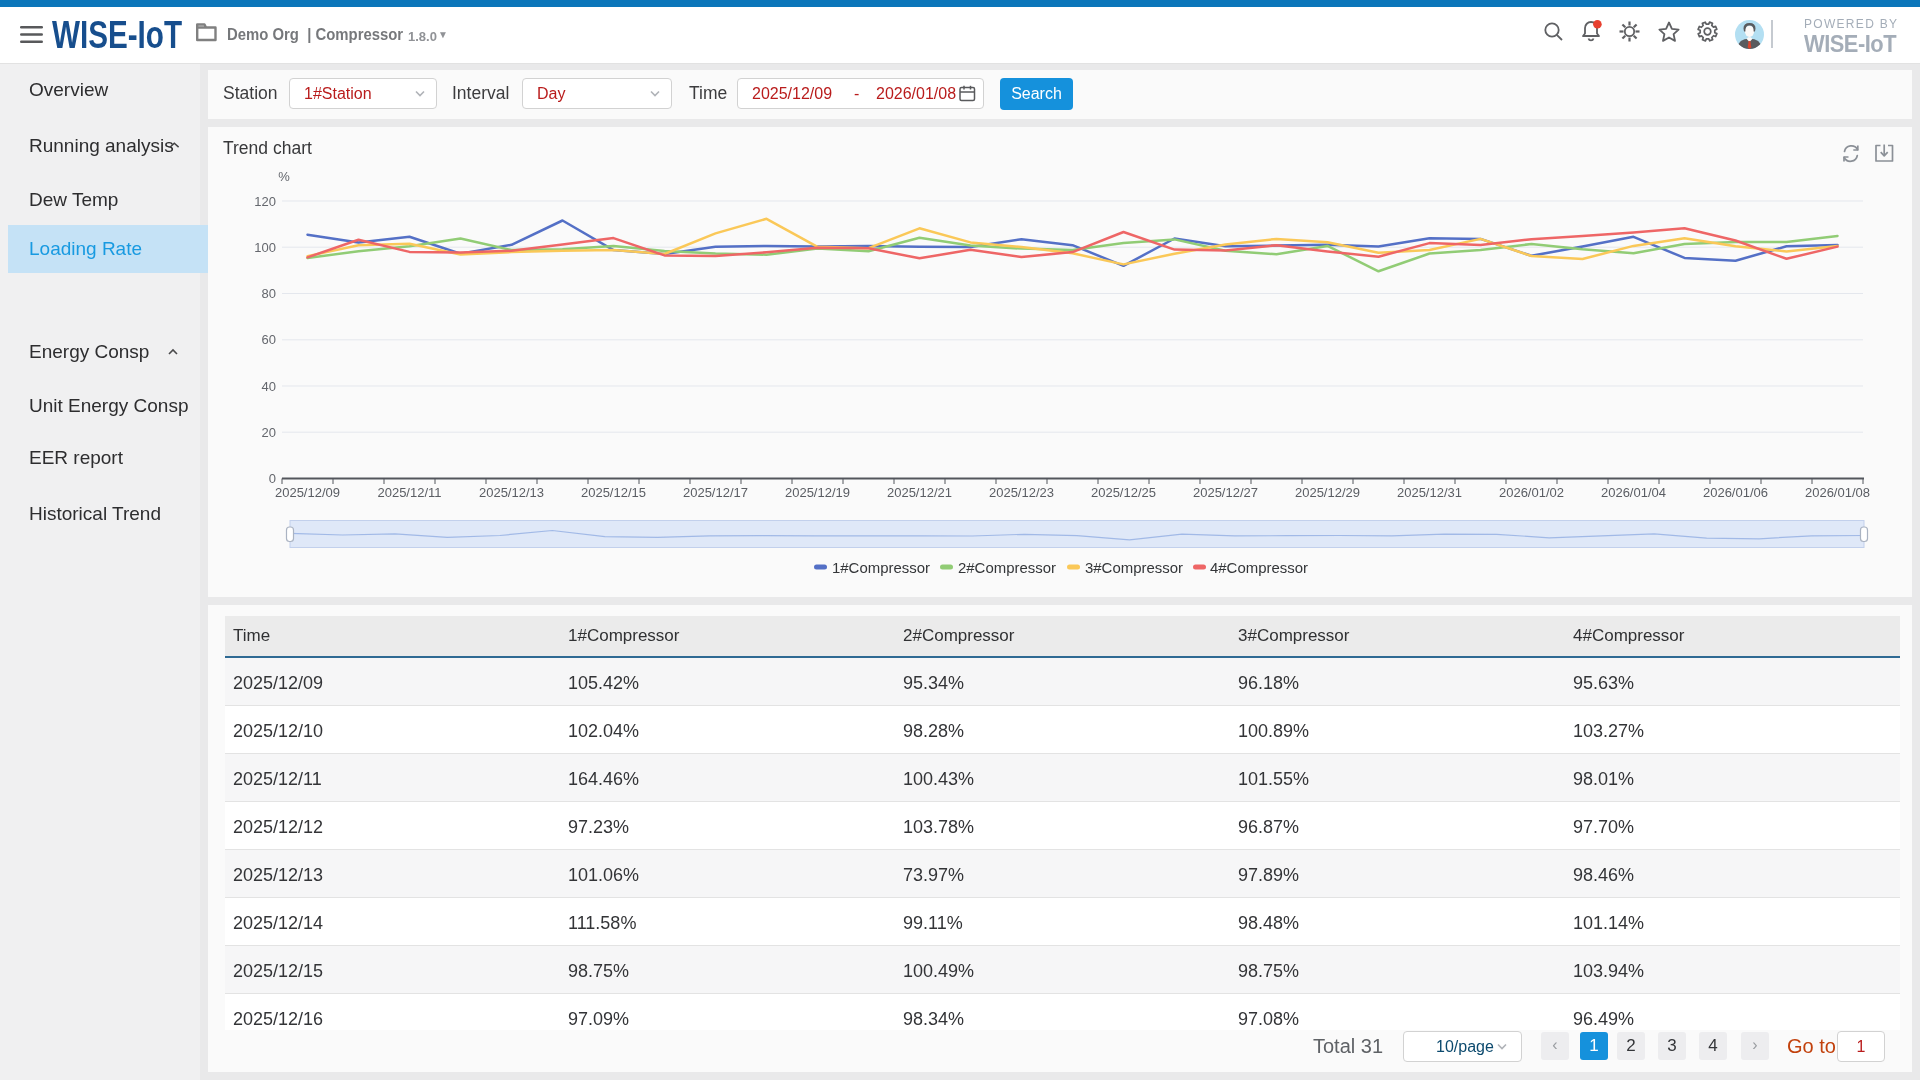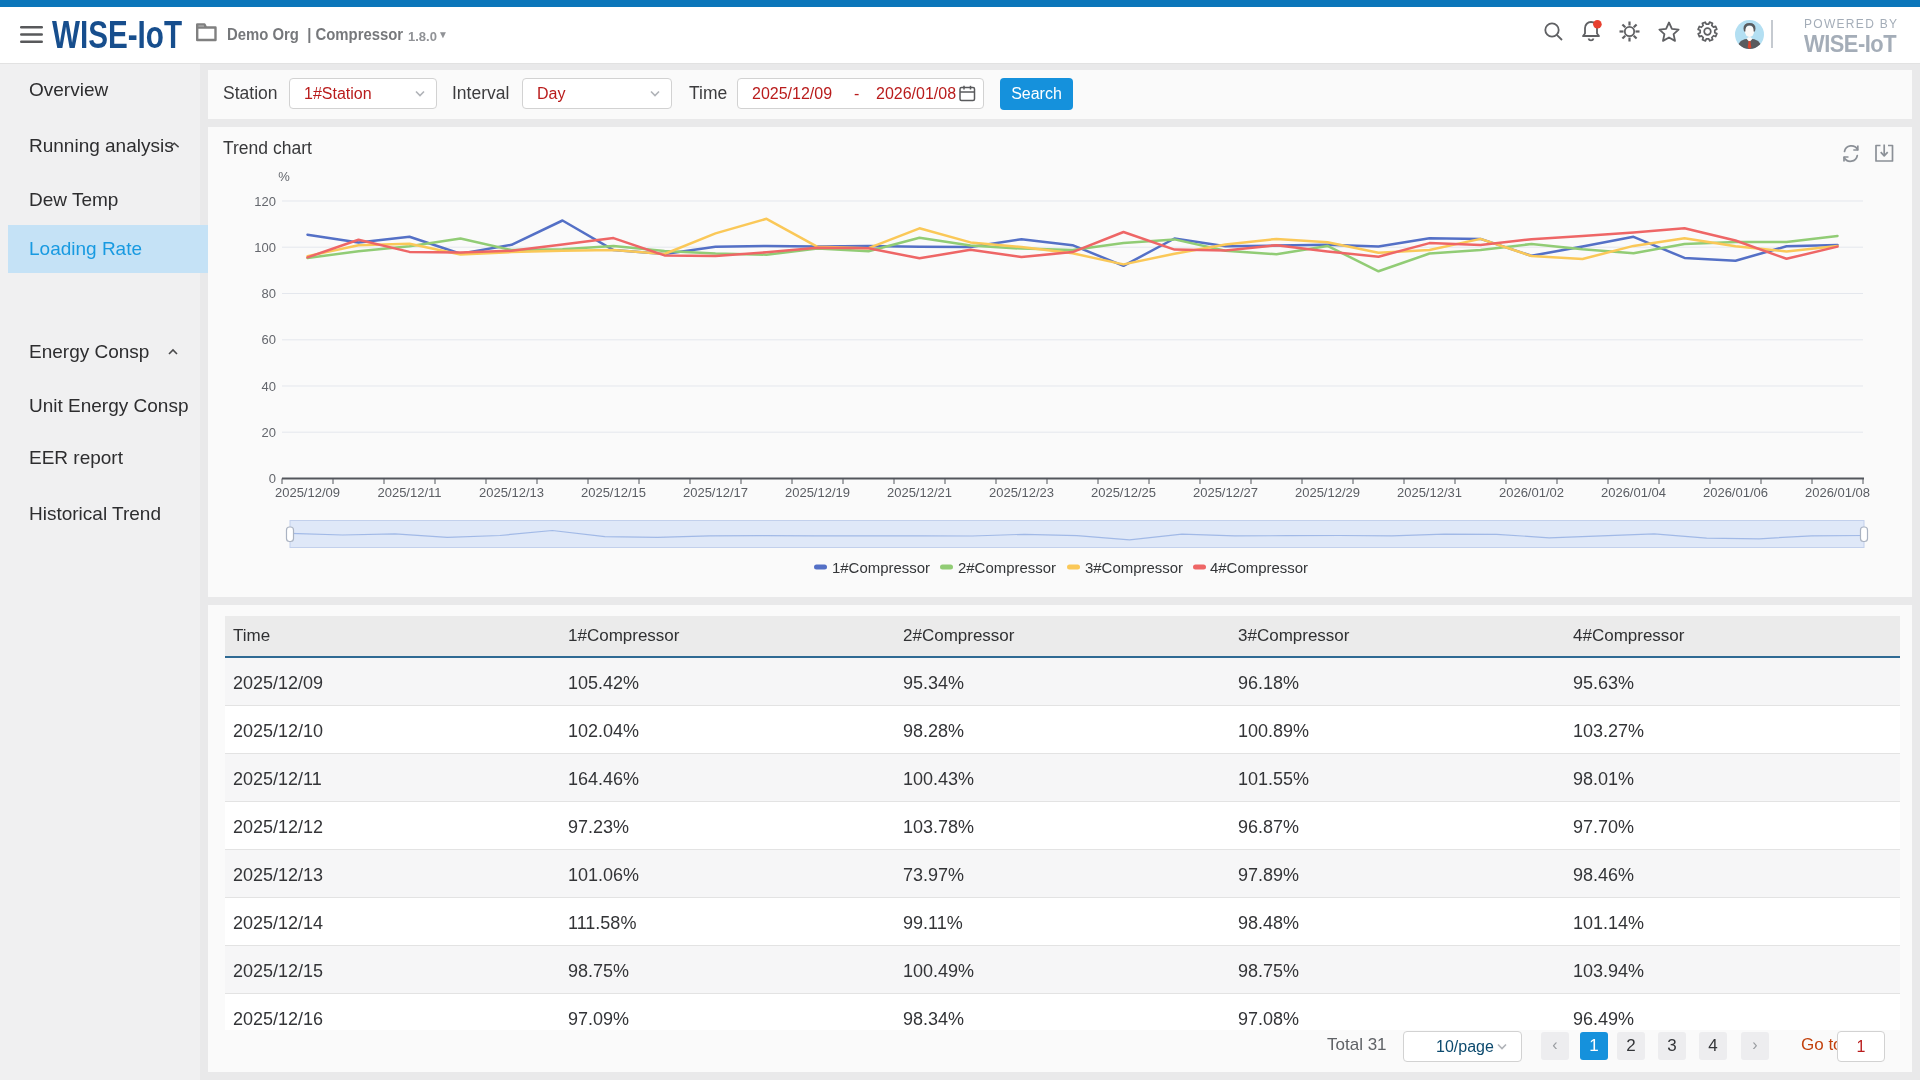--- a/index.html
+++ b/index.html
@@ -46,21 +46,21 @@
 #ctitle { position:absolute; left:223px; top:138px; font-size:17.5px; color:#37383a; }
 .th { display:flex; height:42px; background:#ebebeb; border-bottom:2px solid #2f6a93;
   align-items:center; font-size:17px; color:#303133; }
 .tr { display:flex; height:48px; background:#fff; border-bottom:1px solid #e3e3e3;
   align-items:center; font-size:18px; color:#333437; padding-top:3px; }
 .tr.odd { background:#f6f6f7; }
 .td, .hd { width:335px; padding-left:8px; }
 #tclip { position:absolute; left:208px; top:605px; width:1704px; height:425px; overflow:hidden; }
 
 
-#pag { position:absolute; top:1031px; height:30px; font-size:17px; color:#5f6266;margin-left:14px; }
+#pag { position:absolute; top:1031px; height:30px; font-size:20px; color:#5f6266; }
 .pbtn { position:absolute; top:1032px; width:28px; height:28px; border-radius:3px; background:#ededef;
   text-align:center; line-height:28px; font-size:17px; color:#343639; }
 .pbtn.on { background:#1591dc; color:#fff; }
 .parrow { position:absolute; top:1032px; width:28px; height:28px; border-radius:3px; background:#ededef;
   text-align:center; line-height:26px; font-size:16px; color:#9a9da1; }
 </style>
 </head>
 <body>
 
 <div id="topstrip"></div>

